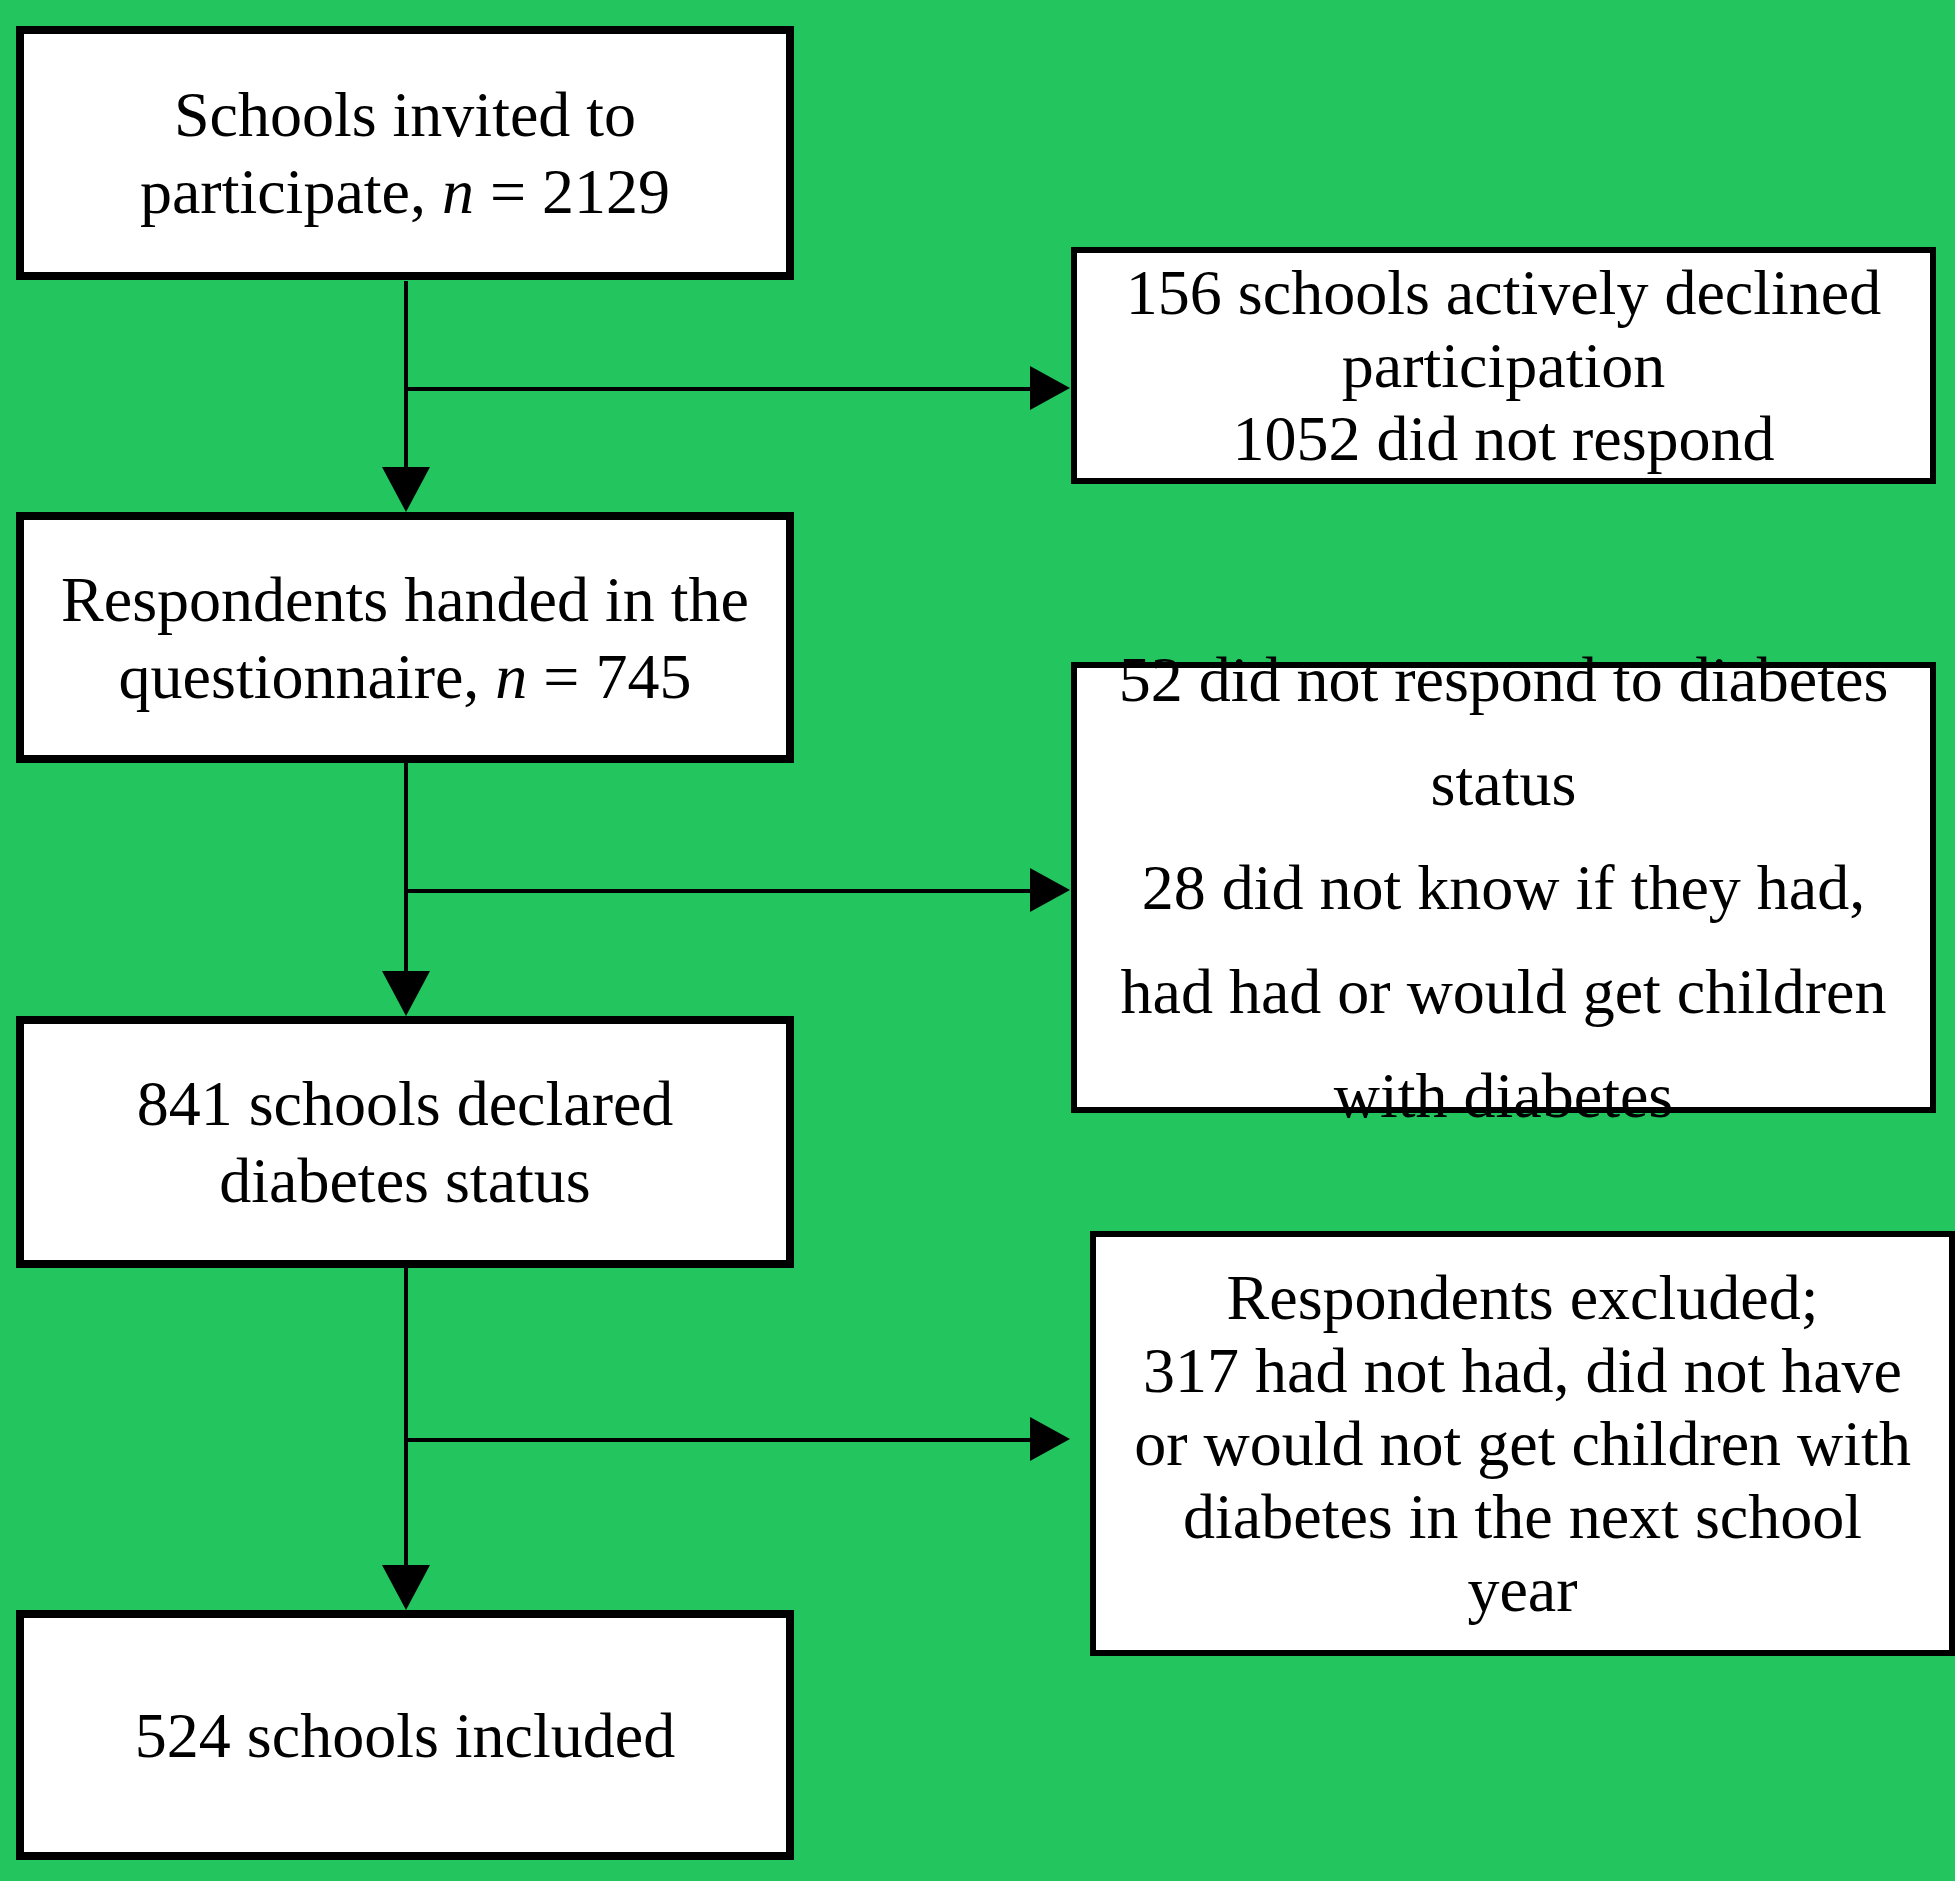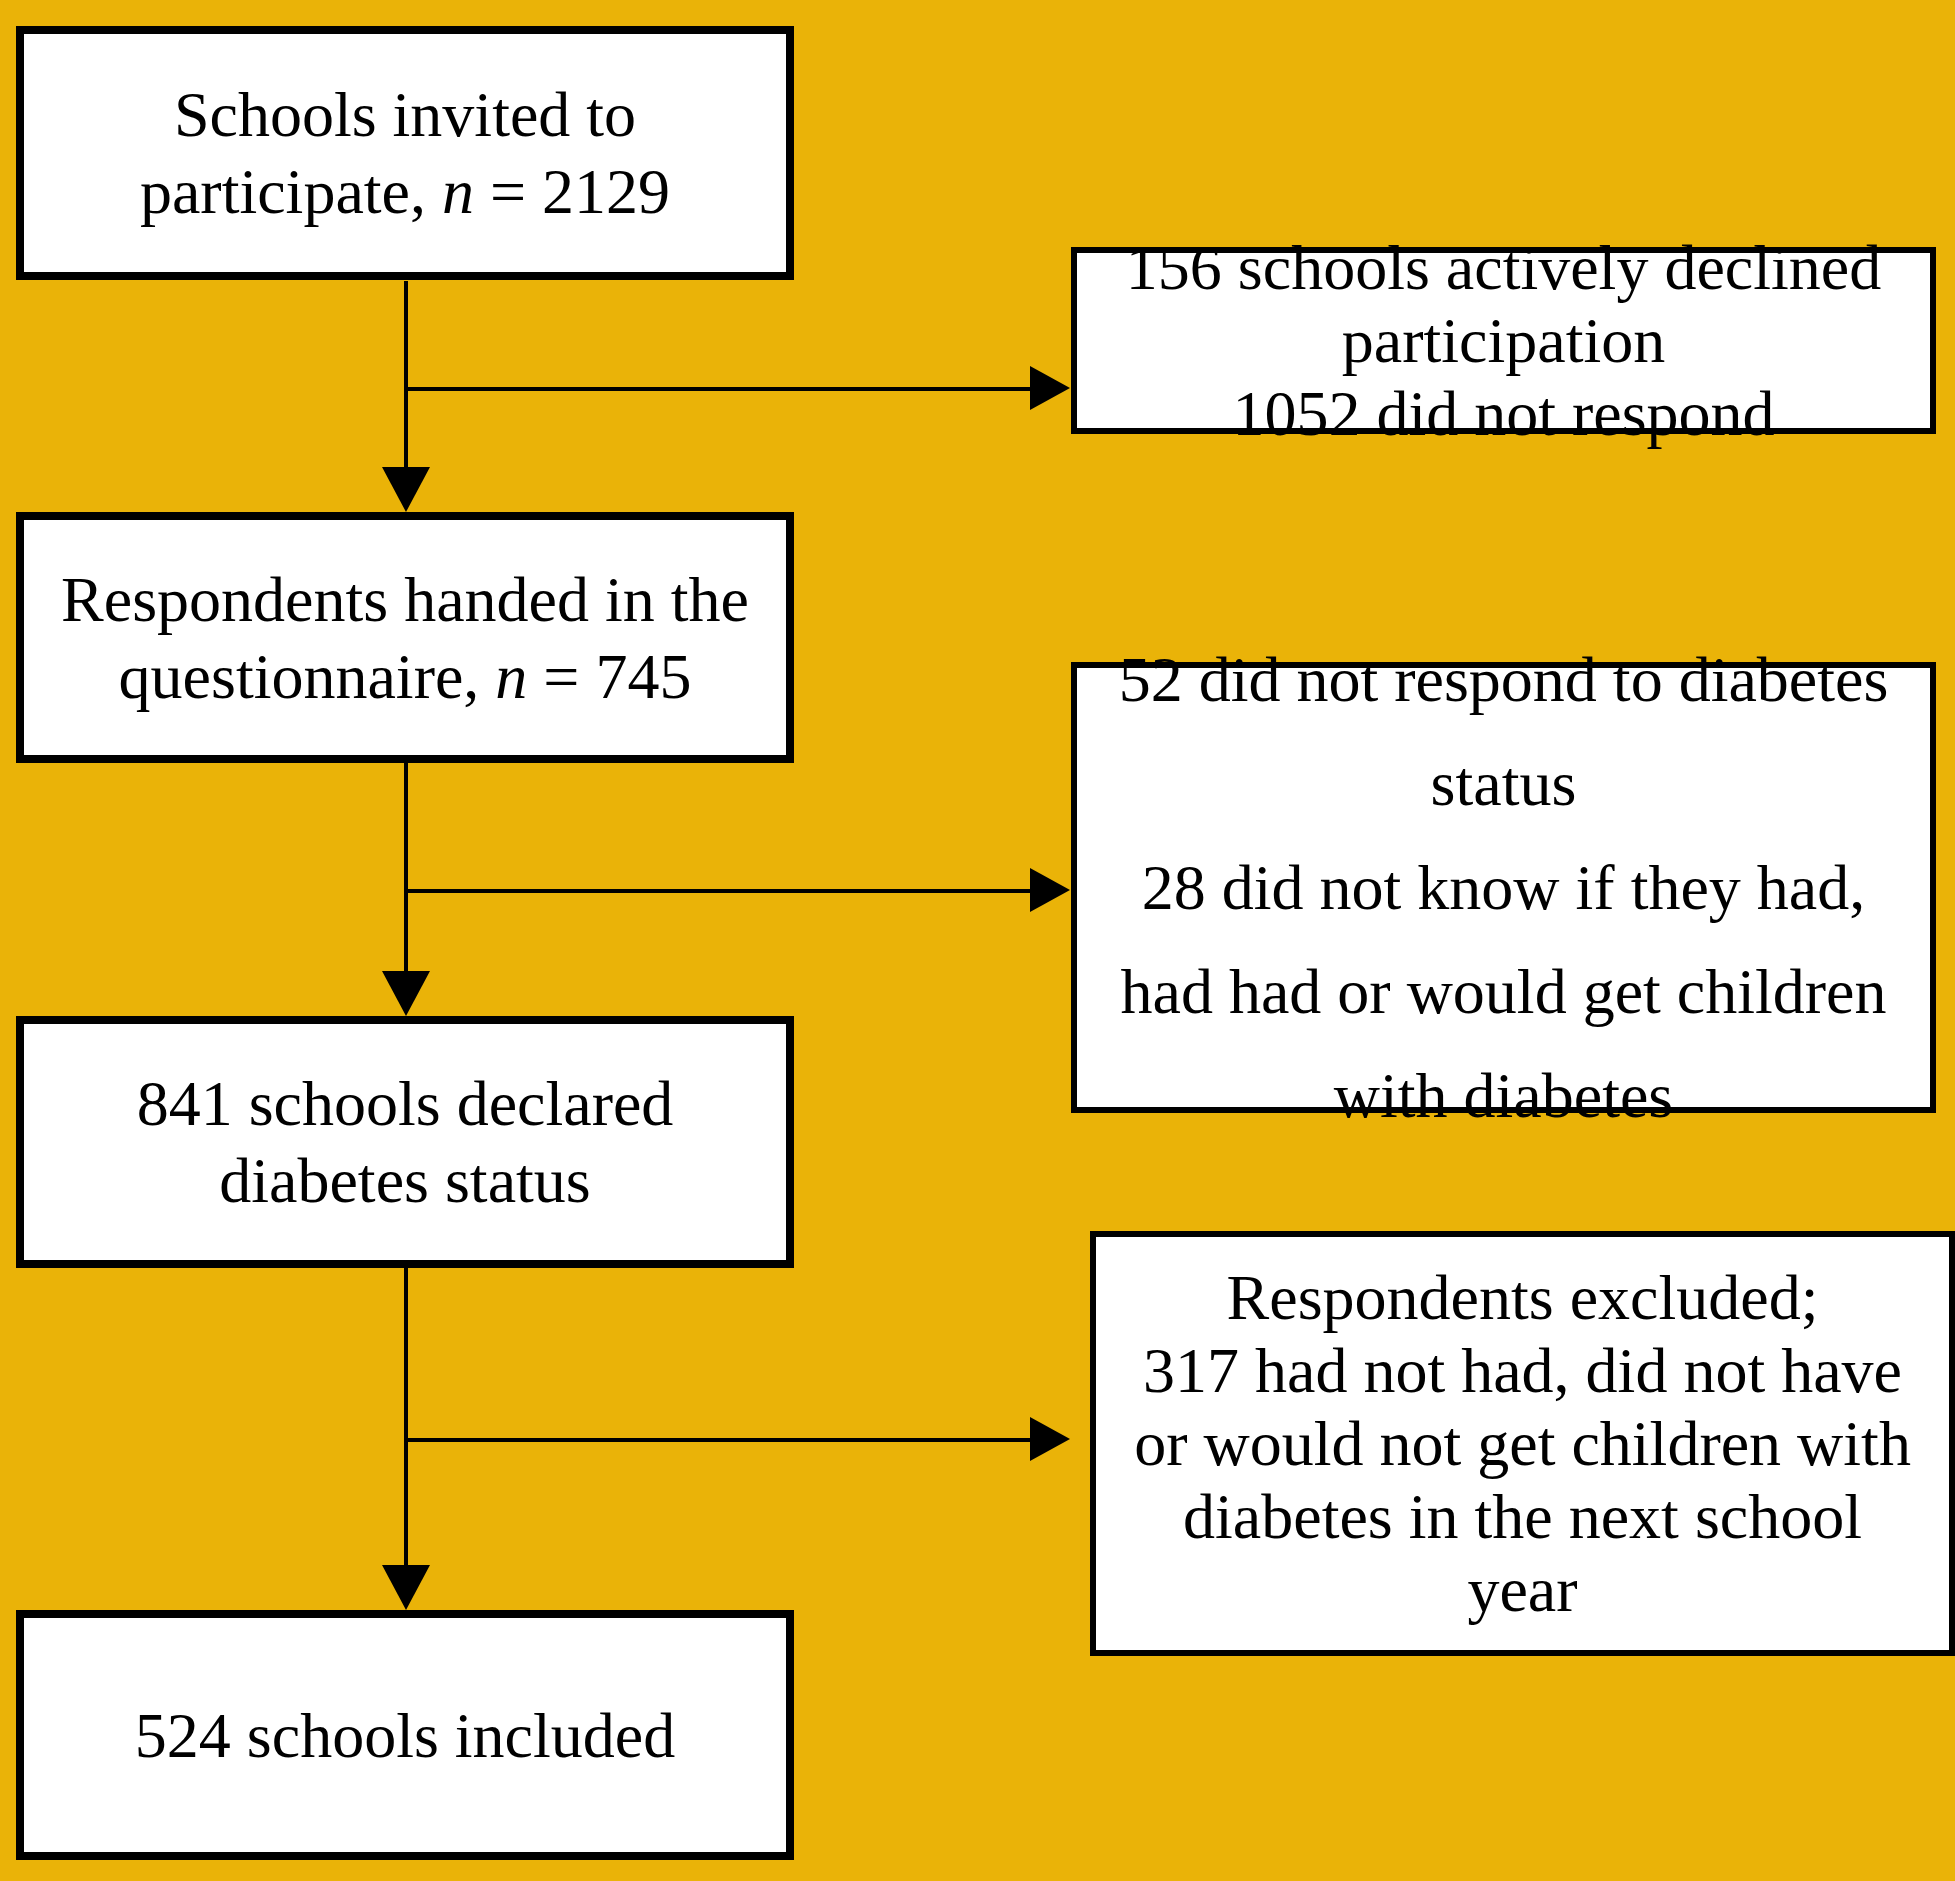--- a/index.html
+++ b/index.html
@@ -4,21 +4,21 @@
 <style>
   html, body {
     margin: 0;
     padding: 0;
     background: #ffffff;
   }
   .canvas {
     position: relative;
     width: 1955px;
     height: 1882px;
-    background: #eab308;
+    background: #22c55e;
     font-family: "Liberation Serif", serif;
     color: #000000;
     overflow: hidden;
   }
   .box {
     position: absolute;
     background: #ffffff;
     border: 8.7px solid #000000;
     box-sizing: border-box;
     display: flex;
@@ -91,21 +91,21 @@
 
   <div class="box main-col" style="top:1016px; height:252px;">
     <div class="line">841 schools declared</div>
     <div class="line">diabetes status</div>
   </div>
 
   <div class="box main-col" style="top:1610px; height:250px;text-align:center;">
     <div class="line">524 schools included</div>
   </div>
 
-  <div class="box side-col" style="top:247px; height:187px;">
+  <div class="box side-col" style="top:247px; height:237px;">
     <div class="line">156 schools actively declined</div>
     <div class="line">participation</div>
     <div class="line">1052 did not respond</div>
   </div>
 
   <div class="box side-col" style="top:662px; height:451px;gap:31px;">
     <div class="line">52 did not respond to diabetes</div>
     <div class="line">status</div>
     <div class="line">28 did not know if they had,</div>
     <div class="line">had had or would get children</div>

